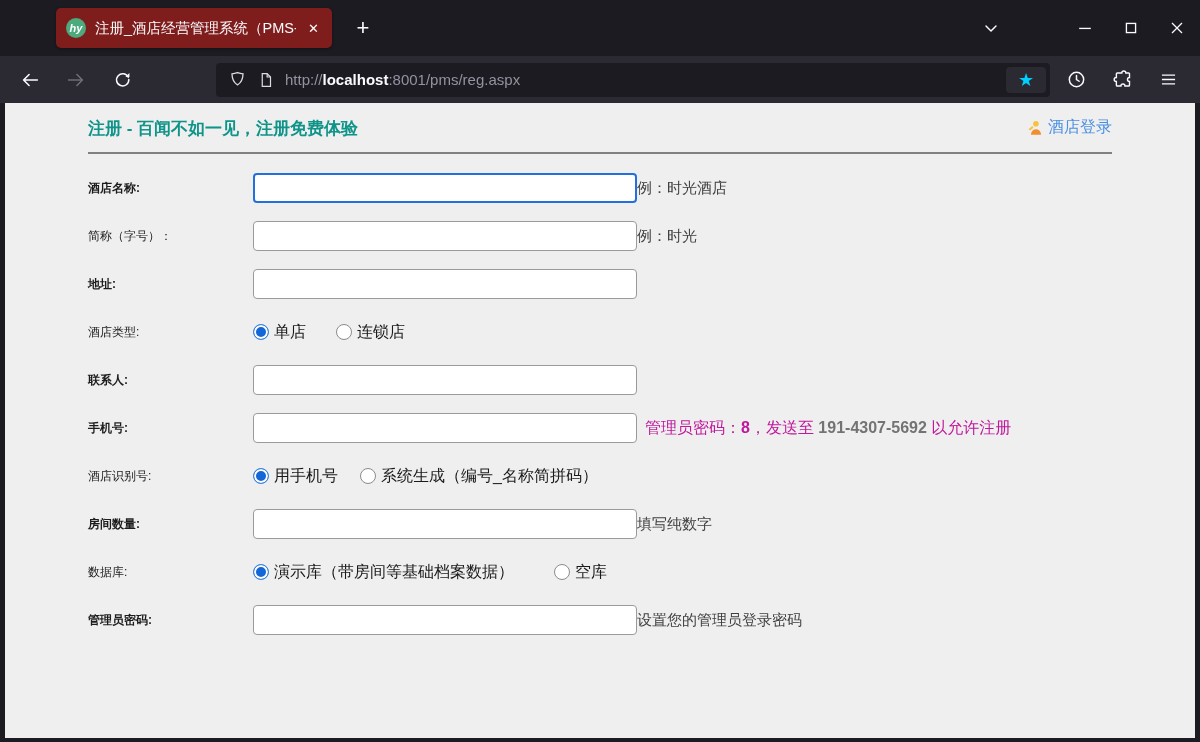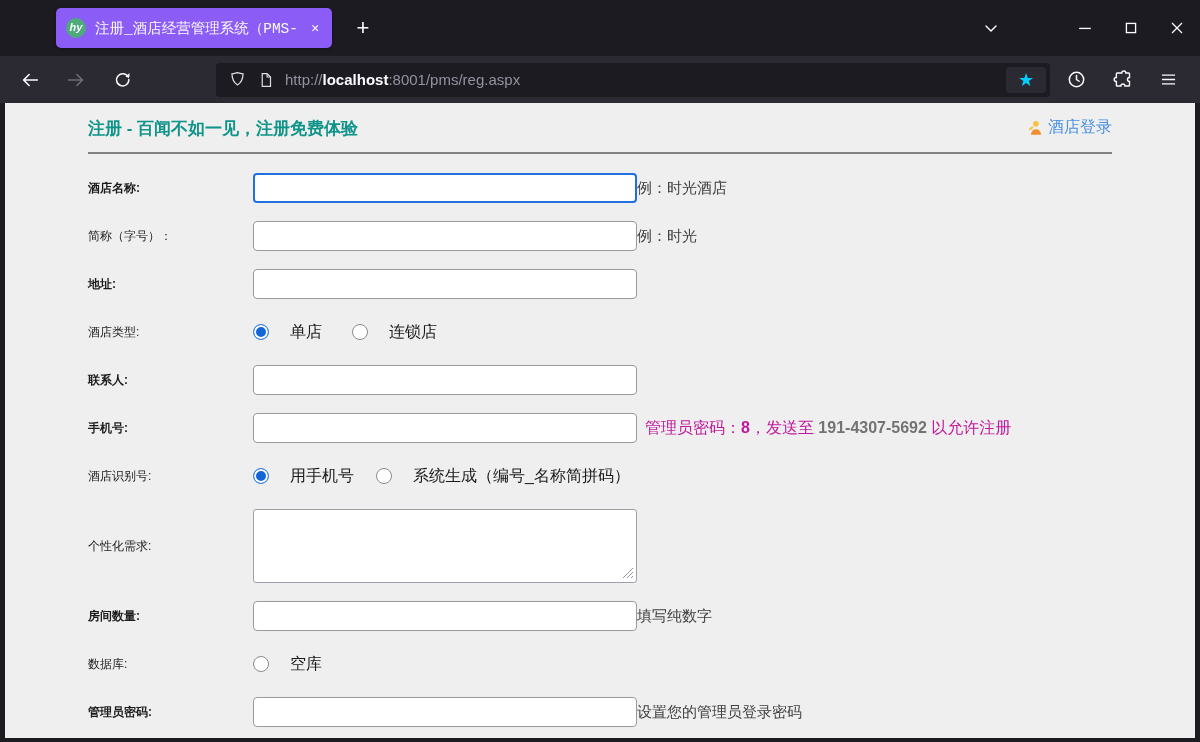--- a/index.html
+++ b/index.html
@@ -3,22 +3,22 @@
 <meta charset="utf-8">
 <style>
   html,body{margin:0;padding:0;background:#000;}
   *{box-sizing:border-box;}
   .window{
     position:relative;width:1200px;height:742px;background:#1c1b22;
     font-family:"Liberation Sans","DejaVu Sans",sans-serif;overflow:hidden;
   }
   
   .tabbar{height:56px;display:flex;align-items:center;background:#1c1b22;padding-left:56px;}
-  .tab{width:276px;height:40px;background:#8b5cf6;border-radius:5px;display:flex;align-items:center;
-       padding:12px 10px;gap:9px;color:#fbfbfe;box-shadow:0 1px 3px rgba(0,0,0,.4);font-family:Liberation Mono, monospace;}
+  .tab{width:276px;height:40px;background:#7f1d1d;border-radius:5px;display:flex;align-items:center;
+       padding:12px 10px;gap:9px;color:#fbfbfe;box-shadow:0 1px 3px rgba(0,0,0,.4);}
   .favicon{width:20px;height:20px;border-radius:50%;background:#4daa7d;color:#fff;
            font-style:italic;font-weight:700;font-size:11px;display:flex;align-items:center;justify-content:center;flex:none;}
   .tab-title{flex:1;font-size:14.5px;white-space:nowrap;overflow:hidden;}
   .tab-close{font-size:13px;color:#fbfbfe;padding:2px 3px;cursor:pointer;flex:none;}
   .newtab{margin-left:14px;width:34px;height:34px;display:flex;align-items:center;justify-content:center;
           color:#fbfbfe;font-size:22px;font-weight:300;border-radius:4px;cursor:pointer;}
   .tab-spacer{flex:1;}
   .win-btn{width:34px;height:34px;display:flex;align-items:center;justify-content:center;cursor:pointer;}
   .caption{width:46px;height:56px;display:flex;align-items:center;justify-content:center;cursor:pointer;}
   .chevron-gap{margin-right:54px;}
@@ -48,21 +48,21 @@
   .row{display:flex;align-items:center;min-height:30px;margin-bottom:18px;}
   .lbl{width:165px;flex:none;font-size:12px;color:#1c1c1c;}
   .lbl.bold{font-weight:700;}
   .txt{width:384px;height:30px;border:1px solid #9a9a9a;border-radius:4px;background:#fff;
        padding:0 8px;font-size:15px;font-family:inherit;color:#222;outline:none;flex:none;}
   .txt.focus{border:2px solid #2270e0;}
   .hint{color:#404040;font-size:15px;white-space:nowrap;}
   .sms-hint{margin-left:8px;font-size:16px;color:#c0189c;white-space:nowrap;}
   .sms-hint .code{font-weight:700;}
   .sms-hint .phone{color:#737373;font-weight:700;}
-  .radio-wrap{display:inline-flex;align-items:center;gap:21px;margin-right:30px;cursor:pointer;text-align:right;}
+  .radio-wrap{display:inline-flex;align-items:center;gap:5px;margin-right:30px;cursor:pointer;text-align:right;}
   .radio{width:16px;height:16px;border-radius:50%;display:inline-block;flex:none;}
   .radio.off{background:#fff;border:1px solid #8c8c8c;}
   .radio.on{background:#1266d8;border:1px solid #3c84e0;box-shadow:inset 0 0 0 2px #fff;}
   .rlabel{font-size:16px;color:#1a1a1a;}
   .ta-wrap{position:relative;flex:none;}
   .ta{width:384px;height:74px;border:1px solid #a0a0a8;border-radius:3px;background:#fff;
       resize:none;font-family:inherit;font-size:15px;padding:6px 8px;outline:none;display:block;}
   .grip{position:absolute;right:3px;bottom:4px;pointer-events:none;}
 </style>
 </head>
@@ -210,38 +210,33 @@
           <span class="radio-wrap" style="margin-right:22px;">
             <span class="radio on"></span>
             <span class="rlabel">用手机号</span>
           </span>
           <span class="radio-wrap">
             <span class="radio off"></span>
             <span class="rlabel">系统生成（编号_名称简拼码）</span>
           </span>
         </div>
 
-        <div class="row">
-          <label class="lbl">个性化需求:</label>
-          <span class="ta-wrap">
-            <textarea class="ta" style=""></textarea>
-            <svg class="grip" width="12" height="12" viewBox="0 0 12 12">
-                <path d="M11 1L1 11M11 5L5 11M11 9L9 11" stroke="#9a9a9a" stroke-width="1" fill="none"></path>
-              </svg>
-          </span>
-        </div>
 
         <div class="row">
           <label class="lbl bold">房间数量:</label>
           <input class="txt" type="text" value="" style="">
           <span class="hint">填写纯数字</span>
         </div>
 
         <div class="row">
           <label class="lbl">数据库:</label>
+          <span class="radio-wrap" style="margin-right:40px;">
+            <span class="radio on"></span>
+            <span class="rlabel">演示库（带房间等基础档案数据）</span>
+          </span>
           <span class="radio-wrap">
             <span class="radio off"></span>
             <span class="rlabel">空库</span>
           </span>
         </div>
 
         <div class="row">
           <label class="lbl bold">管理员密码:</label>
           <input class="txt" type="text" value="" style="">
           <span class="hint">设置您的管理员登录密码</span>

